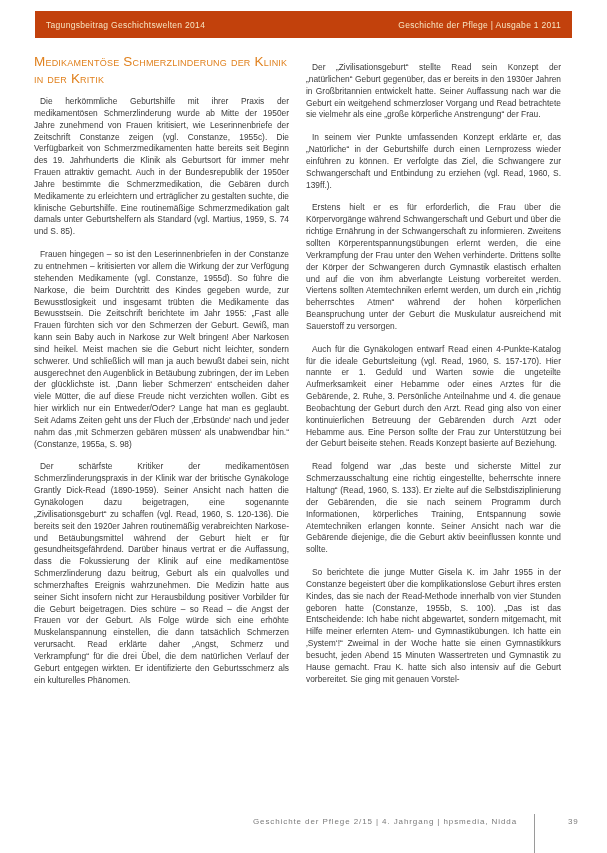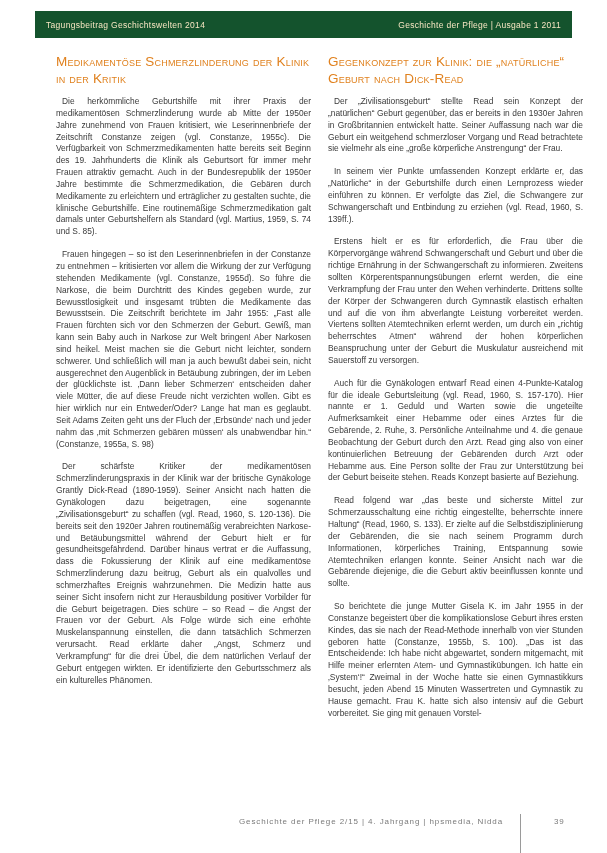--- a/index.html
+++ b/index.html
@@ -2,42 +2,42 @@
 <html lang="de"><head>
 <meta charset="utf-8">
 <style>
   html,body{margin:0;padding:0;background:#ffffff;}
   .page{
     position:relative;width:607px;height:853px;background:#ffffff;
     font-family:"Liberation Sans",sans-serif;overflow:hidden;
   }
   .header-bar{
     position:absolute;left:35px;top:11px;width:537px;height:27px;
-    background:#14532d;color:#f7e6c2;
+    background:#c2410c;color:#f7e6c2;
     display:flex;justify-content:space-between;align-items:center;
     padding:0 11px;box-sizing:border-box;
     font-size:8.5px;letter-spacing:0.3px;
   }
   .content{
-    position:absolute;left:56px;top:54px;width:527px;height:756px;
+    position:absolute;left:34px;top:54px;width:527px;height:756px;
     display:flex;gap:17px;
   }
   .column{
     width:255px;overflow:hidden;
     color:#3a3a3a;font-size:8.4px;line-height:11.85px;
     text-align:justify;hyphens:auto;-webkit-hyphens:auto;
   }
   .col-heading{
     color:#e0811e;font-variant:small-caps;font-weight:normal;
     font-size:13.5px;line-height:16.5px;letter-spacing:0.2px;
     margin:0 0 9px 0;text-align:left;
   }
   .column p{margin:8px 0 11px 0;text-indent:6px;}
   .footer{
-    position:absolute;left:35px;top:814px;width:537px;
+    position:absolute;left:49px;top:814px;width:537px;
     display:flex;align-items:flex-start;
     font-size:8px;color:#7a7a7a;letter-spacing:0.9px;
   }
   .footer-text{margin-left:auto;padding-top:3px;}
   .footer-divider{width:1px;height:39px;background:#9a9a9a;margin:0 13px 0 17px;}
   .page-number{padding-top:3px;min-width:18px;margin-left:20px;}
 </style>
 </head>
 <body>
 
@@ -51,21 +51,20 @@
   <div class="content">
 
     <div class="column">
       <h2 class="col-heading">Medikamentöse Schmerzlinderung der Klinik in der Kritik</h2>
       <p>Die herkömmliche Geburtshilfe mit ihrer Praxis der medikamentösen Schmerzlinderung wurde ab Mitte der 1950er Jahre zunehmend von Frauen kritisiert, wie Leserinnenbriefe der Zeitschrift Constanze zeigen (vgl. Constanze, 1955c). Die Verfügbarkeit von Schmerzmedikamenten hatte bereits seit Beginn des 19. Jahrhunderts die Klinik als Geburtsort für immer mehr Frauen attraktiv gemacht. Auch in der Bundesrepublik der 1950er Jahre bestimmte die Schmerzmedikation, die Gebären durch Medikamente zu erleichtern und erträglicher zu gestalten suchte, die klinische Geburtshilfe. Eine routinemäßige Schmerzmedikation galt damals unter Geburtshelfern als Standard (vgl. Martius, 1959, S. 74 und S. 85).</p>
       <p>Frauen hingegen – so ist den Leserinnenbriefen in der Constanze zu entnehmen – kritisierten vor allem die Wirkung der zur Verfügung stehenden Medikamente (vgl. Constanze, 1955d). So führe die Narkose, die beim Durchtritt des Kindes gegeben wurde, zur Bewusstlosigkeit und insgesamt trübten die Medikamente das Bewusstsein. Die Zeitschrift berichtete im Jahr 1955: „Fast alle Frauen fürchten sich vor den Schmerzen der Geburt. Gewiß, man kann sein Baby auch in Narkose zur Welt bringen! Aber Narkosen sind heikel. Meist machen sie die Geburt nicht leichter, sondern schwerer. Und schließlich will man ja auch bewußt dabei sein, nicht ausgerechnet den Augenblick in Betäubung zubringen, der im Leben der glücklichste ist. ‚Dann lieber Schmerzen‘ entscheiden daher viele Mütter, die auf diese Freude nicht verzichten wollen. Gibt es hier wirklich nur ein Entweder/Oder? Lange hat man es geglaubt. Seit Adams Zeiten geht uns der Fluch der ‚Erbsünde‘ nach und jeder nahm das ‚mit Schmerzen gebären müssen‘ als unabwendbar hin.“ (Constanze, 1955a, S. 98)</p>
       <p>Der schärfste Kritiker der medikamentösen Schmerzlinderungspraxis in der Klinik war der britische Gynäkologe Grantly Dick-Read (1890-1959). Seiner Ansicht nach hatten die Gynäkologen dazu beigetragen, eine sogenannte „Zivilisationsgeburt“ zu schaffen (vgl. Read, 1960, S. 120-136). Die bereits seit den 1920er Jahren routinemäßig verabreichten Narkose- und Betäubungsmittel während der Geburt hielt er für gesundheitsgefährdend. Darüber hinaus vertrat er die Auffassung, dass die Fokussierung der Klinik auf eine medikamentöse Schmerzlinderung dazu beitrug, Geburt als ein qualvolles und schmerzhaftes Ereignis wahrzunehmen. Die Medizin hatte aus seiner Sicht insofern nicht zur Herausbildung positiver Vorbilder für die Geburt beigetragen. Dies schüre – so Read – die Angst der Frauen vor der Geburt. Als Folge würde sich eine erhöhte Muskelanspannung einstellen, die dann tatsächlich Schmerzen verursacht. Read erklärte daher „Angst, Schmerz und Verkrampfung“ für die drei Übel, die dem natürlichen Verlauf der Geburt entgegen wirkten. Er identifizierte den Geburtsschmerz als ein kulturelles Phänomen.</p>
     </div>
 
     <div class="column">
-      <h2 class="col-heading">Gegenkonzept zur Klinik: die „natürliche“ Geburt nach Dick-Read</h2>
       <p>Der „Zivilisationsgeburt“ stellte Read sein Konzept der „natürlichen“ Geburt gegenüber, das er bereits in den 1930er Jahren in Großbritannien entwickelt hatte. Seiner Auffassung nach war die Geburt ein weitgehend schmerzloser Vorgang und Read betrachtete sie vielmehr als eine „große körperliche Anstrengung“ der Frau.</p>
       <p>In seinem vier Punkte umfassenden Konzept erklärte er, das „Natürliche“ in der Geburtshilfe durch einen Lernprozess wieder einführen zu können. Er verfolgte das Ziel, die Schwangere zur Schwangerschaft und Entbindung zu erziehen (vgl. Read, 1960, S. 139ff.).</p>
       <p>Erstens hielt er es für erforderlich, die Frau über die Körpervorgänge während Schwangerschaft und Geburt und über die richtige Ernährung in der Schwangerschaft zu informieren. Zweitens sollten Körperentspannungsübungen erlernt werden, die eine Verkrampfung der Frau unter den Wehen verhinderte. Drittens sollte der Körper der Schwangeren durch Gymnastik elastisch erhalten und auf die von ihm abverlangte Leistung vorbereitet werden. Viertens sollten Atemtechniken erlernt werden, um durch ein „richtig beherrschtes Atmen“ während der hohen körperlichen Beanspruchung unter der Geburt die Muskulatur ausreichend mit Sauerstoff zu versorgen.</p>
       <p>Auch für die Gynäkologen entwarf Read einen 4-Punkte-Katalog für die ideale Geburtsleitung (vgl. Read, 1960, S. 157-170). Hier nannte er 1. Geduld und Warten sowie die ungeteilte Aufmerksamkeit einer Hebamme oder eines Arztes für die Gebärende, 2. Ruhe, 3. Persönliche Anteilnahme und 4. die genaue Beobachtung der Geburt durch den Arzt. Read ging also von einer kontinuierlichen Betreuung der Gebärenden durch Arzt oder Hebamme aus. Eine Person sollte der Frau zur Unterstützung bei der Geburt beiseite stehen. Reads Konzept basierte auf Beziehung.</p>
       <p>Read folgend war „das beste und sicherste Mittel zur Schmerzausschaltung eine richtig eingestellte, beherrschte innere Haltung“ (Read, 1960, S. 133). Er zielte auf die Selbstdisziplinierung der Gebärenden, die sie nach seinem Programm durch Informationen, körperliches Training, Entspannung sowie Atemtechniken erlangen konnte. Seiner Ansicht nach war die Gebärende diejenige, die die Geburt aktiv beeinflussen konnte und sollte.</p>
       <p>So berichtete die junge Mutter Gisela K. im Jahr 1955 in der Constanze begeistert über die komplikationslose Geburt ihres ersten Kindes, das sie nach der Read-Methode innerhalb von vier Stunden geboren hatte (Constanze, 1955b, S. 100). „Das ist das Entscheidende: Ich habe nicht abgewartet, sondern mitgemacht, mit Hilfe meiner erlernten Atem- und Gymnastikübungen. Ich hatte ein ‚System‘!“ Zweimal in der Woche hatte sie einen Gymnastikkurs besucht, jeden Abend 15 Minuten Wassertreten und Gymnastik zu Hause gemacht. Frau K. hatte sich also intensiv auf die Geburt vorbereitet. Sie ging mit genauen Vorstel-</p>
     </div>
 
   </div>
 

